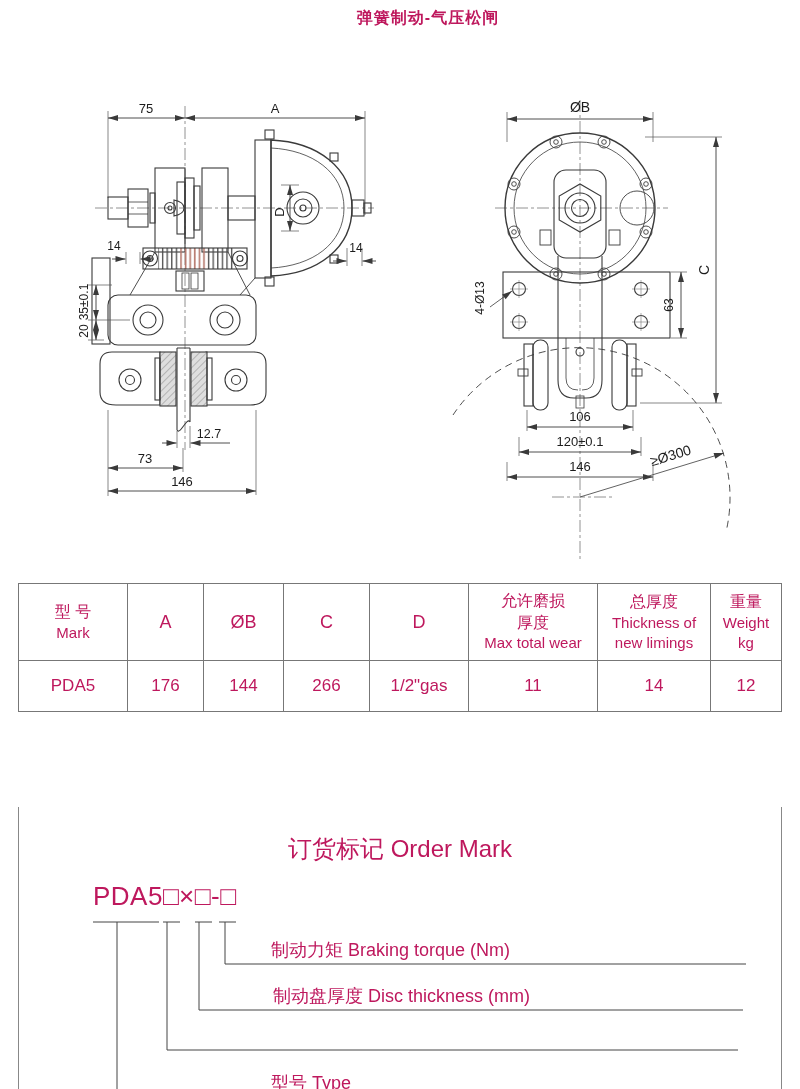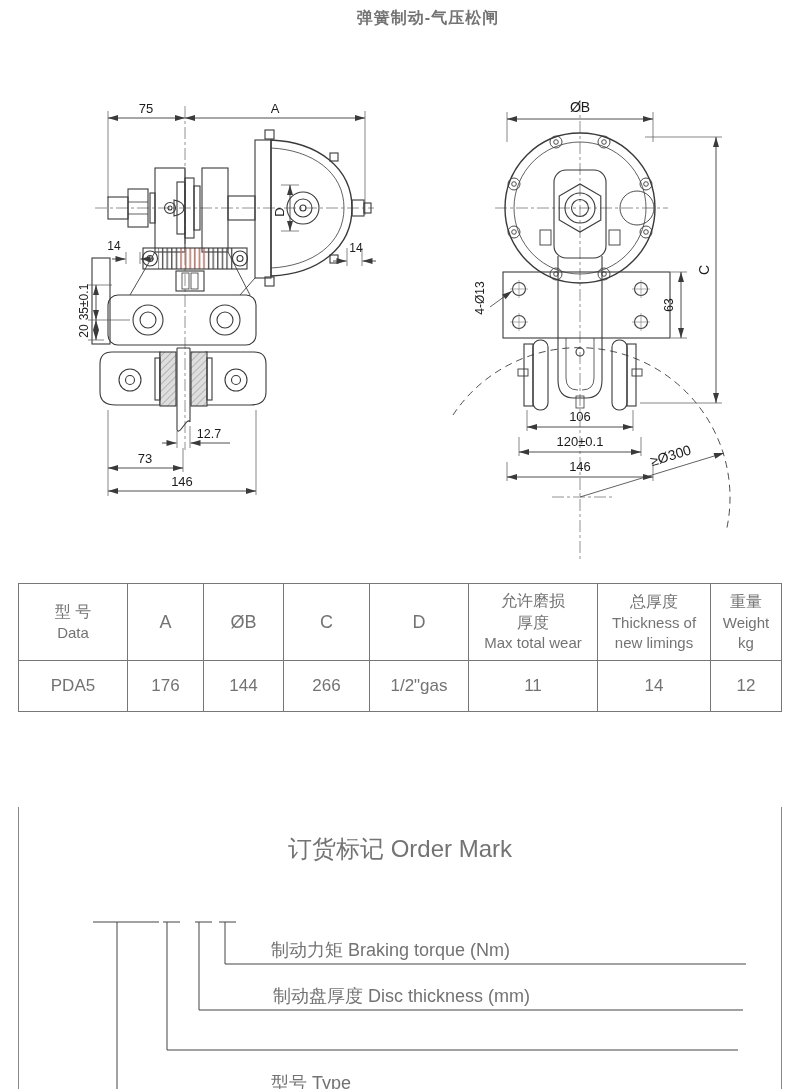--- a/index.html
+++ b/index.html
@@ -1,17 +1,17 @@
 <!DOCTYPE html>
 <html><head>
 <meta charset="utf-8">
 <style>
   html,body{margin:0;padding:0;background:#fff;}
   .page{position:relative;width:800px;height:1089px;background:#fff;overflow:hidden;
-        font-family:"Liberation Sans","DejaVu Sans",sans-serif;color:#737373;}
+        font-family:"Liberation Sans","DejaVu Sans",sans-serif;color:#be185d;}
   .titleblock{position:absolute;left:56px;top:8px;width:744px;text-align:center;}
   .title-zh{font-size:16px;font-weight:bold;letter-spacing:1px;}
   .title-en{font-size:15.5px;margin-top:4px;}
   svg text{font-family:"Liberation Sans","DejaVu Sans",sans-serif;fill:#1c1c1c;}
   .drawing{position:absolute;left:0;top:0;}
   .caption{position:absolute;left:30px;top:547px;font-size:17px;font-weight:bold;}
   .caption .en{margin-left:14px;}
   table.spec{position:absolute;left:18px;top:583px;width:763px;border-collapse:collapse;
              table-layout:fixed;text-align:center;}
   table.spec th,table.spec td{border:1px solid #777;font-weight:normal;padding:0;}
@@ -297,21 +297,21 @@
         <col style="width:86px">
       <col style="width:99px">
         <col style="width:129px">
         <col style="width:113px">
         <col style="width:71px">
     </colgroup>
     <thead>
       <tr>
         <th>
           <div class="h-zh">型 号</div>
-          <div class="h-en">Data</div>
+          <div class="h-en">Mark</div>
         </th>
         <th class="h-letter">A</th>
         <th class="h-letter">ØB</th>
         <th class="h-letter">C</th>
         <th class="h-letter">D</th>
         <th>
           <div class="h-zh">允许磨损</div>
           <div class="h-zh">厚度</div>
           <div class="h-en">Max total wear</div>
         </th>
@@ -336,20 +336,21 @@
         <td>1/2"gas</td>
         <td>11</td>
         <td>14</td>
         <td>12</td>
       </tr>
     </tbody>
   </table>
 
   <div class="ombox">
     <div class="om-title">订货标记 Order Mark</div>
+    <div class="om-code">PDA5□×□-□</div>
     <svg class="om-lines" width="762" height="310" viewBox="0 0 762 310">
       <g stroke="#444" stroke-width="1" fill="none">
         <path d="M74,115 H140 M144,115 H161 M176,115 H193 M200,115 H217"></path>
         <path d="M206,115 V157 H727"></path>
         <path d="M180,115 V203 H724"></path>
         <path d="M148,115 V243 H719"></path>
         <path d="M98,115 V290 H512"></path>
       </g>
     </svg>
     <div class="om-label" style="left:254px;top:177px">制动盘厚度  Disc thickness (mm)</div>

